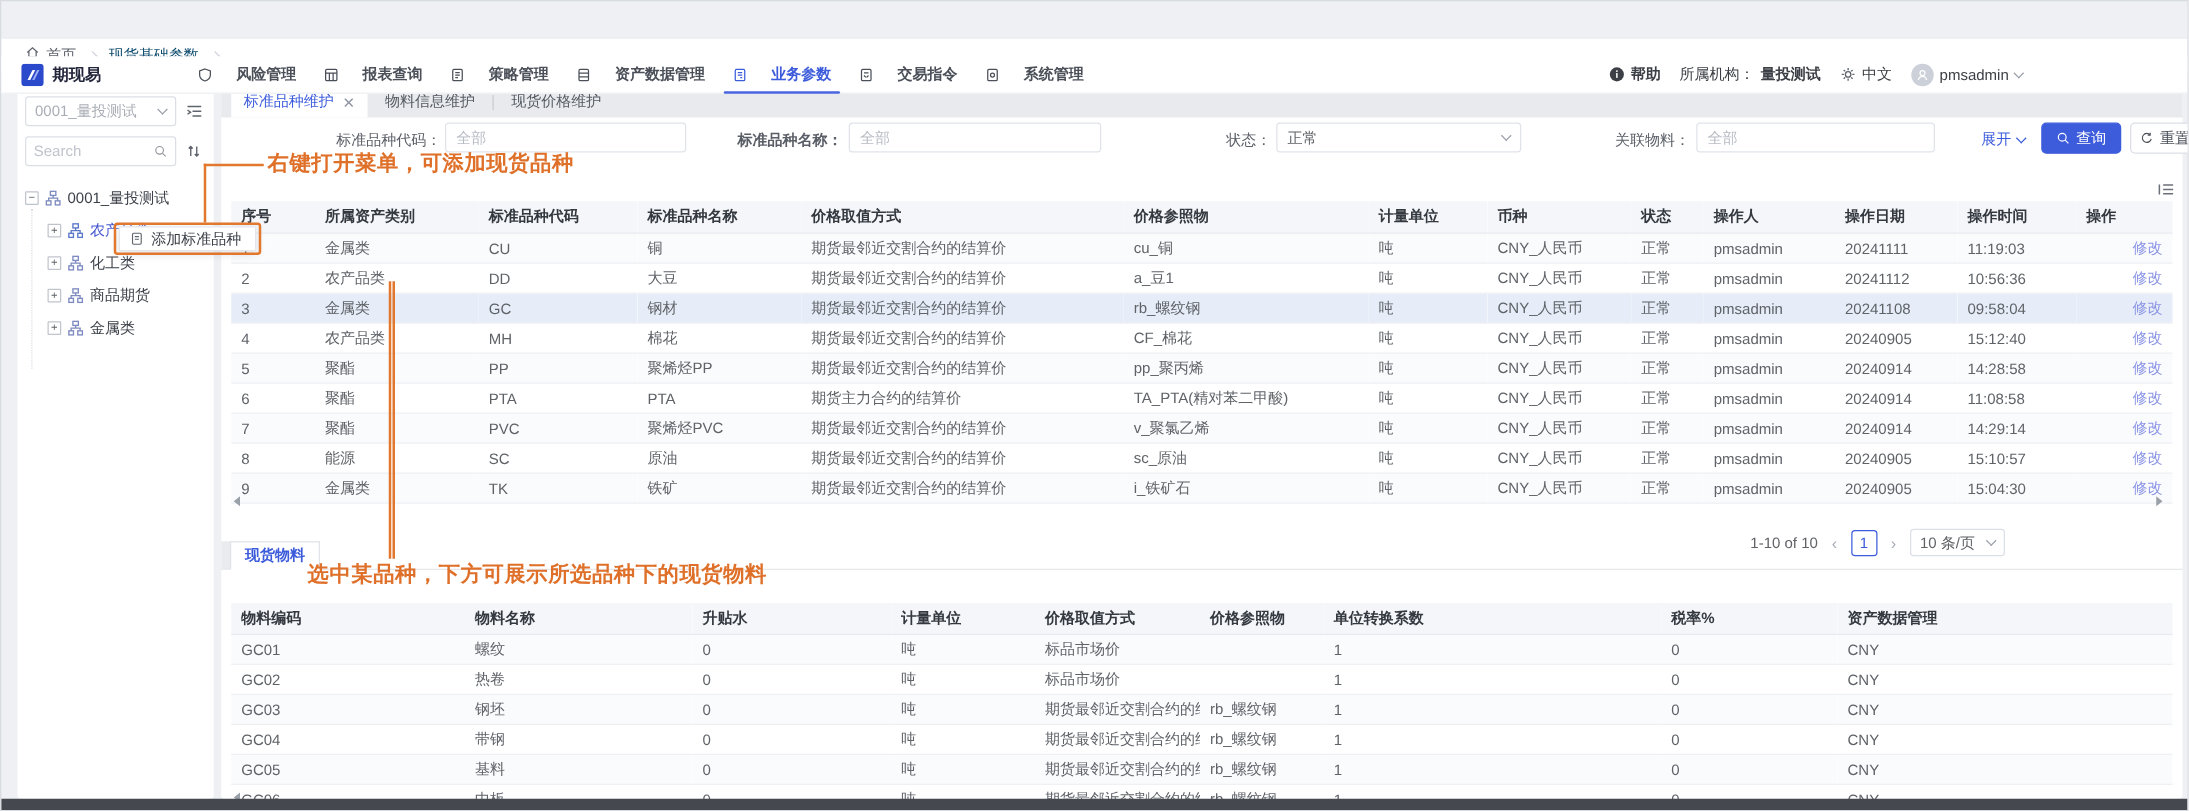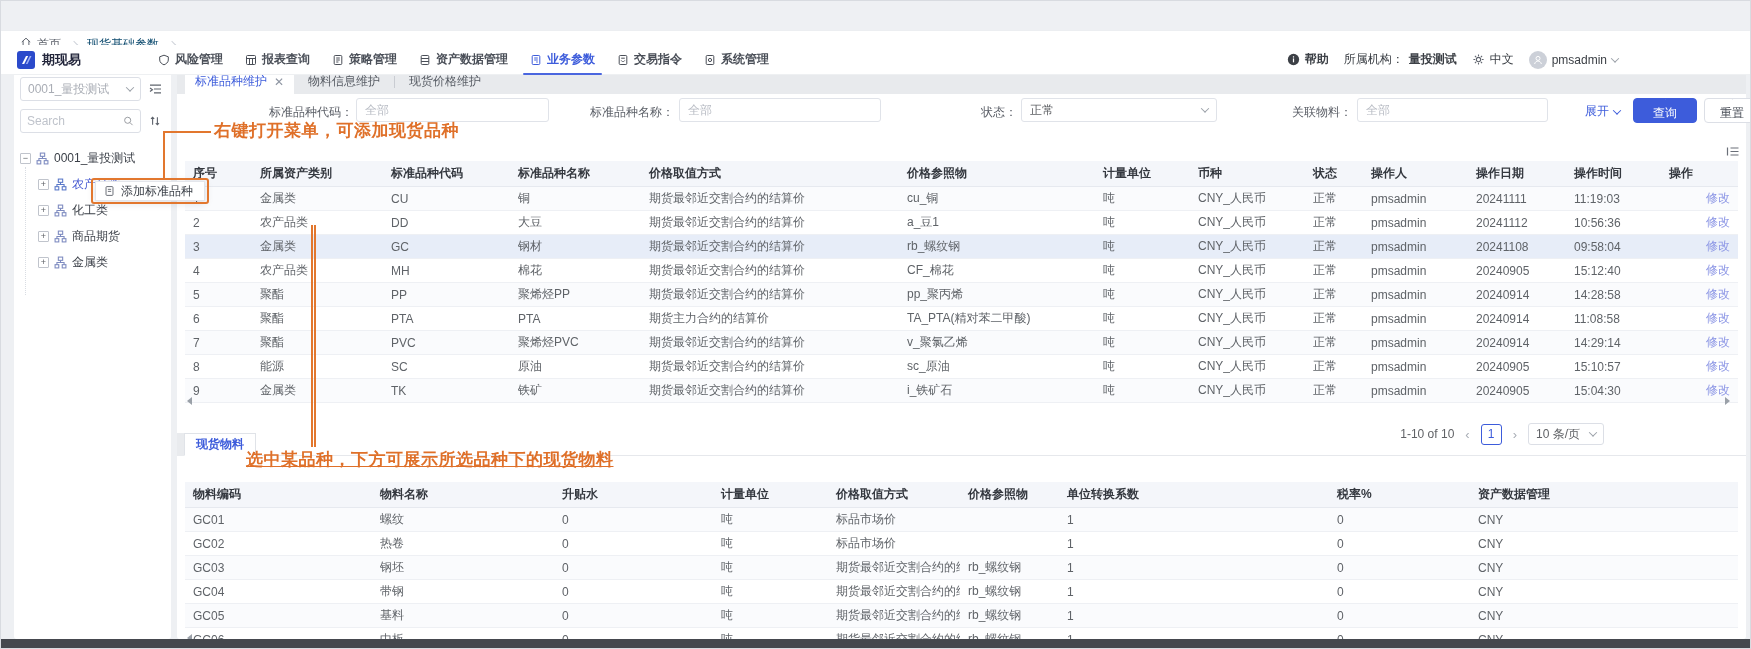--- a/index.html
+++ b/index.html
@@ -4,21 +4,21 @@
 <style>
   * { margin:0; padding:0; box-sizing:border-box; }
   body { background:#fff; font-family:"Liberation Sans", sans-serif; }
   .page { position:relative; width:1751px; height:649px; background:#eef0f3; border:1px solid #d8dbe0; overflow:hidden; font-size:12px; color:#5a5e66; }
 
   
   .topbar { position:absolute; left:0; top:0; right:0; height:30px; background:#fff; border-bottom:1px solid #eef0f2; display:flex; align-items:center; padding:0 16px 0 16px; z-index:5;margin-top:44px; }
   .logo-wrap { display:flex; align-items:center; gap:7px; }
   .app-title { font-size:13px; font-weight:bold; color:#23263b; }
   .nav { display:flex; align-items:stretch; height:30px; margin-left:66px; }
-  .nav-item { display:flex; align-items:center; gap:5px; padding:0 11px; font-size:12px; font-weight:600; color:#4a4f58; position:relative; cursor:pointer; }
+  .nav-item { display:flex; align-items:center; gap:19px; padding:0 11px; font-size:12px; font-weight:600; color:#4a4f58; position:relative; cursor:pointer; }
   .nav-item svg { display:block; }
   .nav-item.active { color:#3d5cdb; }
   .nav-item.active::after { content:""; position:absolute; left:4px; right:4px; bottom:0; height:2px; background:#4a66df; border-radius:1px; }
   .topbar-spacer { flex:1; }
   .topbar-right { display:flex; align-items:center; gap:15px; padding-right:116px; color:#3c4046; font-size:12px; }
   .tb-group { display:flex; align-items:center; gap:5px; }
   .avatar { width:18px; height:18px; border-radius:50%; background:#ccd0d8; display:flex; align-items:center; justify-content:center; }
   .chev { display:inline-block; width:6px; height:6px; border-right:1.3px solid #9aa0a8; border-bottom:1.3px solid #9aa0a8; transform:rotate(45deg) translate(-1px,-1px); }
   .chev.blue { border-color:#3d5cdb; }
 
@@ -46,41 +46,41 @@
   .tree-label { color:#3a3f47; white-space:nowrap; }
   .tree-row.selected .tree-label { color:#4558d1; }
   .expand-box { width:11px; height:11px; border:1px solid #c0c4cc; border-radius:1px; background:#fff; display:flex; align-items:center; justify-content:center; font-size:9px; line-height:1; color:#5f6368; flex:0 0 auto; }
   .expand-box.minus::before { content:"−"; }
   .expand-box.plus::before { content:"+"; }
 
   
   .context-menu { position:absolute; left:94px; top:180px; width:110px; height:20px; background:#fff; border:1px solid #e4e6eb; box-shadow:0 2px 8px rgba(30,40,60,.15); display:flex; align-items:center; gap:6px; padding:0 8px; z-index:30; color:#3a3f47; cursor:pointer; }
   .anno { position:absolute; color:#df7029; font-weight:bold; font-size:17px; letter-spacing:.5px; z-index:32; white-space:nowrap; }
   .anno1 { left:213px; top:118px; }
-  .anno2 { left:245px; top:447px;text-decoration:underline; }
+  .anno2 { left:245px; top:447px; }
   .callout-box { position:absolute; left:90px; top:177px; width:118px; height:26px; border:2px solid #e2772e; border-radius:3px; z-index:31; }
   .callout-h { position:absolute; left:162px; top:130px; width:48px; border-top:2px solid #e2772e; z-index:31; }
   .callout-v { position:absolute; left:162px; top:130px; height:47px; border-left:2px solid #e2772e; z-index:31; }
   .bracket2 { position:absolute; left:310px; top:224px; width:5px; height:222px; border-left:2px solid #e2772e; border-right:2px solid #e2772e; z-index:31; }
 
   
   .tabs-strip { position:absolute; left:0; top:0; width:100%; height:25px; background:#e8eaed; border-radius:3px 3px 0 0; display:flex; align-items:stretch; padding-left:8px; }
   .tab { display:flex; align-items:center; padding:0 14px; color:#565b63; cursor:pointer; }
   .tab.active { background:#fff; color:#3d5cdb; padding:0 10px; gap:7px; border-radius:2px 2px 0 0; }
   .tab-close { color:#8f96a3; font-size:12px; line-height:1; cursor:pointer; }
   .tab-divider { width:1px; height:12px; background:#c9ccd2; align-self:center; }
 
   
   .filter-row { position:absolute; left:16px; top:29px; width:100%; height:26px; }
   .f-label { position:absolute; top:6px; font-size:12px; color:#5a5e66; text-align:right; }
   .f-input, .f-select { position:absolute; top:0; height:24px; border:1px solid #e0e3e9; border-radius:3px; padding:0 8px; font-size:12px; font-family:inherit; color:#606266; background:#fff; outline:none; }
   .f-input::placeholder { color:#b8bcc4; }
   .f-select { display:flex; align-items:center; justify-content:space-between; cursor:pointer; }
   .expand-link { position:absolute; left:1392px; top:5px; color:#3d5cdb; display:flex; align-items:center; gap:5px; cursor:pointer; }
-  .btn { position:absolute; top:0; height:25px; border-radius:4px; display:flex; align-items:center; justify-content:center; gap:5px; font-size:12px; cursor:pointer;flex-direction:column; }
+  .btn { position:absolute; top:0; height:25px; border-radius:4px; display:flex; align-items:center; justify-content:center; gap:5px; font-size:12px; cursor:pointer; }
   .btn-primary { left:1440px; width:64px; background:#3d5cdb; color:#fff; border:1px solid #3d5cdb; }
   .btn-plain { left:1511px; width:56px; background:#fff; color:#4a4f58; border:1px solid #dcdfe6; }
 
   .col-settings { position:absolute; left:1549px; top:76px; color:#6a6f78; cursor:pointer; }
 
   
   table.grid { border-collapse:collapse; table-layout:fixed; width:1553px; font-size:12px; }
   table.grid th { background:#f4f6fa; color:#34383f; font-weight:600; text-align:left; padding:4px 8px; height:22px; border-bottom:1px solid #e6e9ef; white-space:nowrap; overflow:hidden; }
   table.grid td { padding:3px 8px; height:20px; border-bottom:1px solid #eef0f4; color:#5f6368; white-space:nowrap; overflow:hidden; }
   table.grid tbody tr:nth-child(odd) { background:#fafbfd; }
@@ -311,21 +311,21 @@
       </div>
       <div class="tab-divider"></div>
       <div class="tab">
         <span>现货价格维护</span>
       </div>
     </div>
 
     <div class="filter-row">
       <span class="f-label" style="left:40px;width:120px;">标准品种代码：</span>
       <input class="f-input" style="left: 163px; width: 193px;" placeholder="全部">
-      <span class="f-label" style="left:370px;width:111px;">标准品种名称：</span>
+      <span class="f-label" style="left:370px;width:111px;font-weight:bold;">标准品种名称：</span>
       <input class="f-input" style="left: 486px; width: 202px;" placeholder="全部">
       <span class="f-label" style="left:744px;width:80px;">状态：</span>
       <div class="f-select" style="left:828px;width:196px;">
         <span>正常</span>
         <span class="chev"></span>
       </div>
       <span class="f-label" style="left:1046px;width:113px;">关联物料：</span>
       <input class="f-input" style="left: 1164px; width: 191px;" placeholder="全部">
       <span class="expand-link">
         <span>展开</span>

